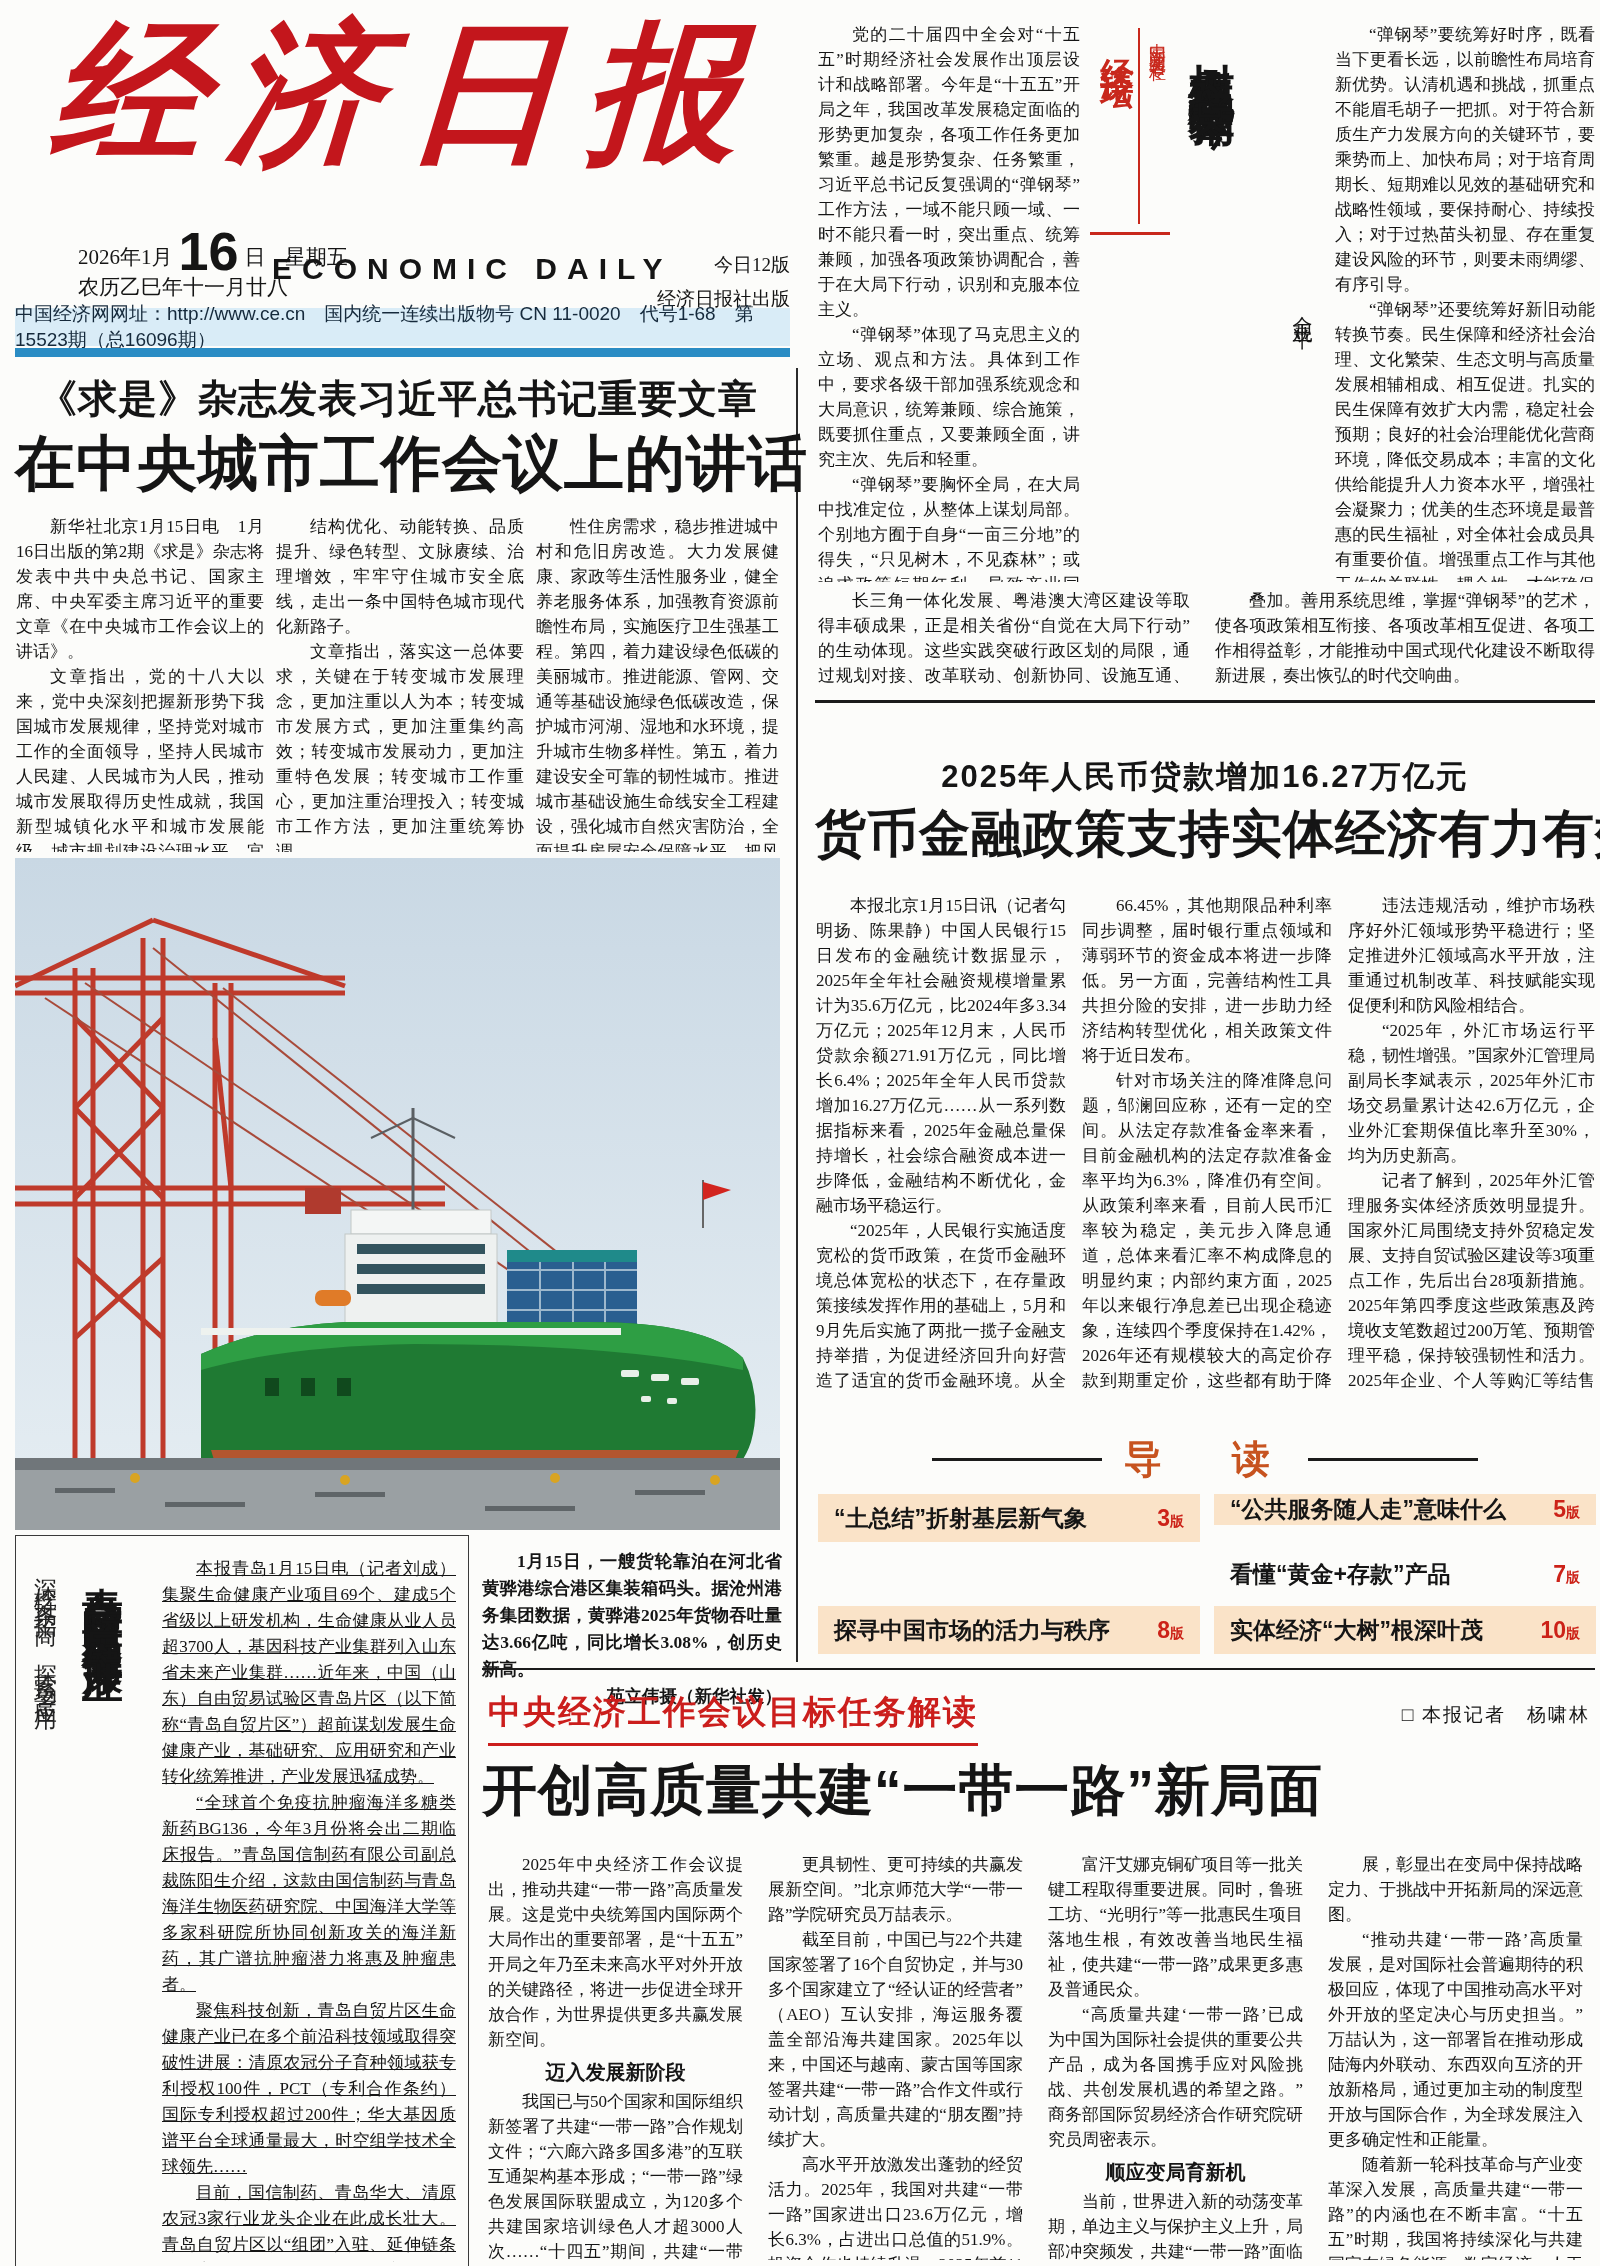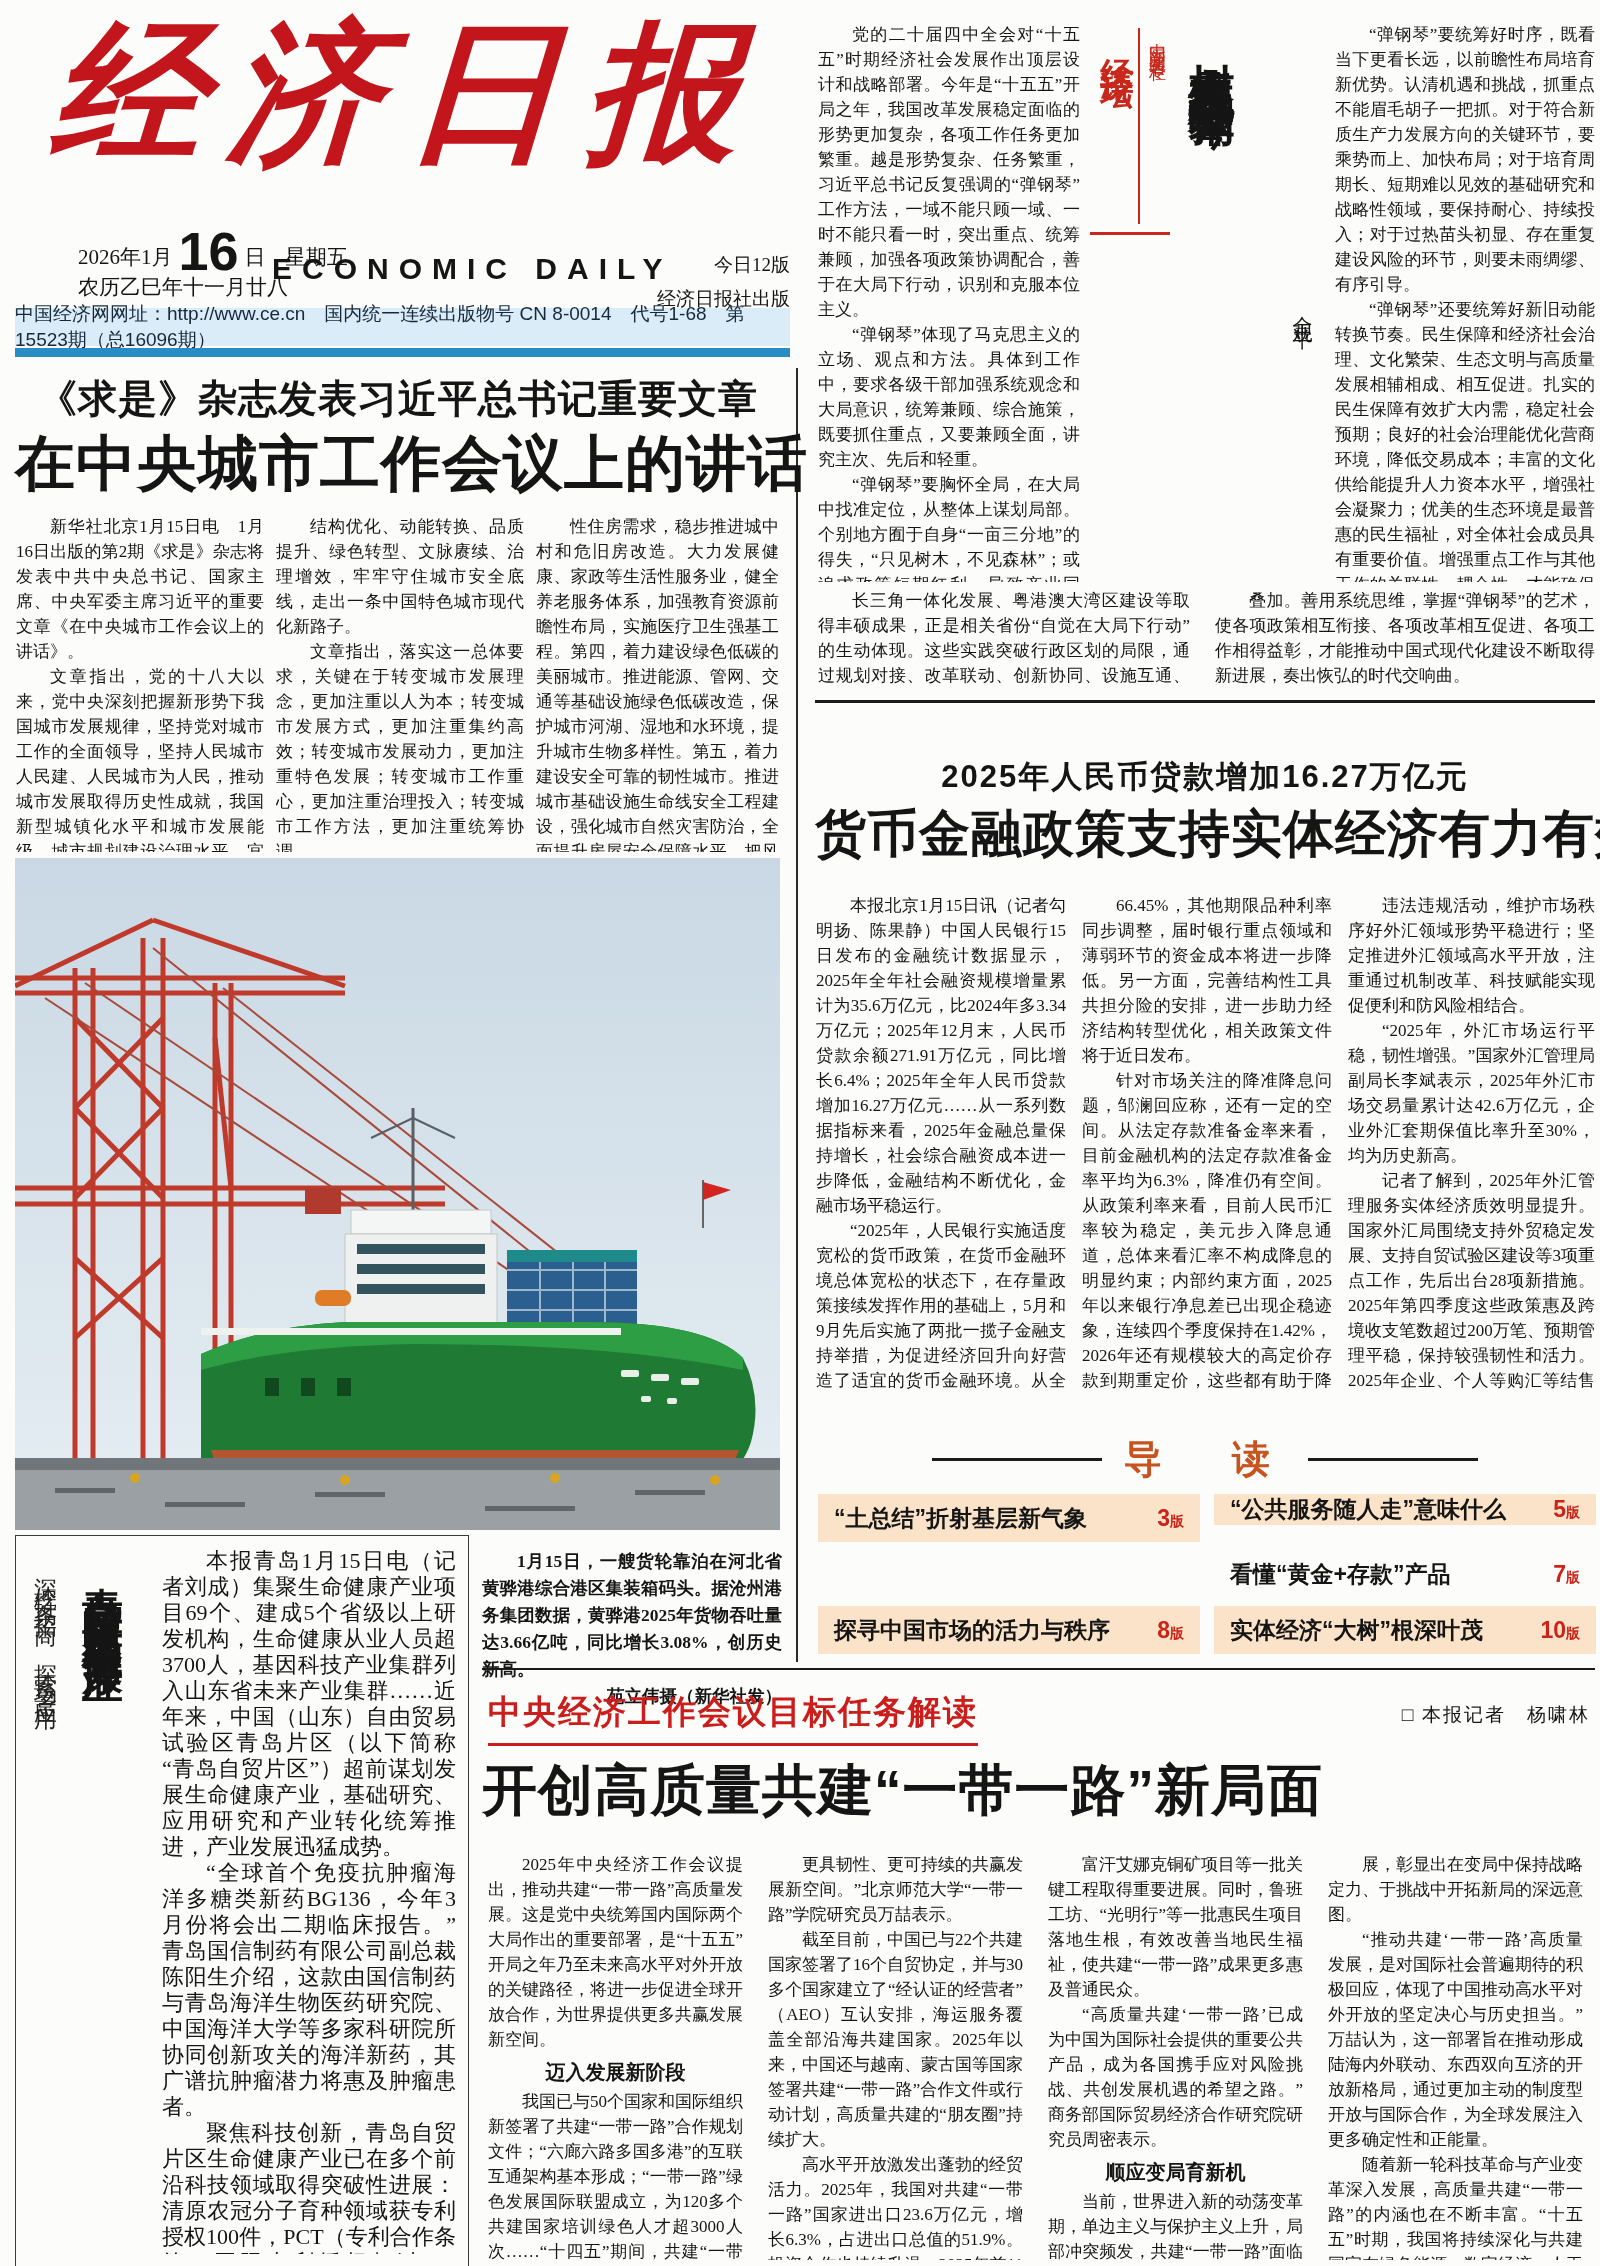--- a/index.html
+++ b/index.html
@@ -80,21 +80,21 @@
   </div>
 
   <div class="abs eng" style="left:272px;top:252px;">ECONOMIC DAILY</div>
 
   <div class="abs pubinfo" style="left:620px;top:248px;width:170px;">
     <div>今日12版</div>
     <div>经济日报社出版</div>
   </div>
 
   <div class="abs infobar" style="left:15px;top:308px;width:775px;height:38px;">
-    <span>中国经济网网址：http://www.ce.cn　国内统一连续出版物号 CN 8-0014　代号1-68　第15523期（总16096期）</span>
+    <span>中国经济网网址：http://www.ce.cn　国内统一连续出版物号 CN 11-0020　代号1-68　第15523期（总16096期）</span>
   </div>
   <div class="abs bluebar" style="left:15px;top:348px;width:775px;height:9px;"></div>
 
   <div class="abs rule-v" style="left:796px;top:368px;width:2px;height:1294px;"></div>
 
   <div class="abs kicker1" style="left:17px;top:372px;width:762px;text-align:center;">《求是》杂志发表习近平总书记重要文章</div>
   <div class="abs head1" style="left:15px;top:424px;width:764px;text-align:center;">在中央城市工作会议上的讲话</div>
 
   <div class="abs col" style="left:16px;top:514px;width:248px;height:338px;">
       <p>新华社北京1月15日电　1月16日出版的第2期《求是》杂志将发表中共中央总书记、国家主席、中央军委主席习近平的重要文章《在中央城市工作会议上的讲话》。</p>
@@ -294,21 +294,21 @@
     <span class="pg"><span>8</span><i>版</i></span>
   </div>
   <div class="abs daodu-cell" style="left:1214px;top:1606px;width:350px;height:48px;">
     <span>实体经济“大树”根深叶茂</span>
     <span class="pg"><span>10</span><i>版</i></span>
   </div>
 
   <div class="abs qbox" style="left:15px;top:1535px;width:452px;height:731px;">
     <div class="abs vtext qnote" style="left:14px;top:24px;height:460px;">深挖链条招商　探索场景应用</div>
     <div class="abs vtext qhead" style="left:60px;top:18px;height:700px;">青岛自贸片区超前布局生命健康产业</div>
-    <div class="abs col" style="left:146px;top:12px;width:294px;height:706px;font-size:22px;line-height:26px;">
+    <div class="abs col" style="left:146px;top:20px;width:294px;height:706px;font-size:17px;line-height:26px;text-decoration:underline;">
         <p>本报青岛1月15日电（记者刘成）集聚生命健康产业项目69个、建成5个省级以上研发机构，生命健康从业人员超3700人，基因科技产业集群列入山东省未来产业集群……近年来，中国（山东）自由贸易试验区青岛片区（以下简称“青岛自贸片区”）超前谋划发展生命健康产业，基础研究、应用研究和产业转化统筹推进，产业发展迅猛成势。</p>
         <p>“全球首个免疫抗肿瘤海洋多糖类新药BG136，今年3月份将会出二期临床报告。”青岛国信制药有限公司副总裁陈阳生介绍，这款由国信制药与青岛海洋生物医药研究院、中国海洋大学等多家科研院所协同创新攻关的海洋新药，其广谱抗肿瘤潜力将惠及肿瘤患者。</p>
         <p>聚焦科技创新，青岛自贸片区生命健康产业已在多个前沿科技领域取得突破性进展：清原农冠分子育种领域获专利授权100件，PCT（专利合作条约）国际专利授权超过200件；华大基因质谱平台全球通量最大，时空组学技术全球领先……</p>
         <p>目前，国信制药、青岛华大、清原农冠3家行业龙头企业在此成长壮大。青岛自贸片区以“组团”入驻、延伸链条10余家生物医药企业，青岛自贸片区管委会负责人介绍，2025年，青岛自贸片区正式引进、注册全球领先的小核酸、基因编辑和产业化项目18个，项目数量2年内翻了一番，产业集聚效应初显。</p>
       </div>
   </div>
 
   <div class="abs rule-h" style="left:482px;top:1668px;width:1113px;height:2px;"></div>
   <div class="abs" style="left:488px;top:1690px;">
     <span class="belt-kicker">中央经济工作会议目标任务解读</span>

